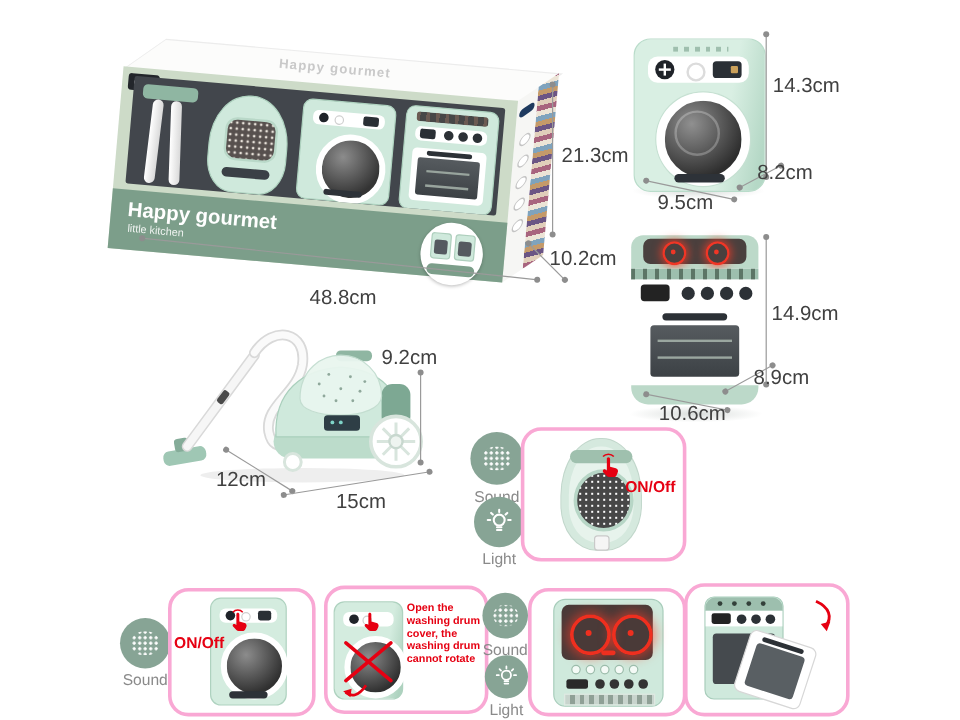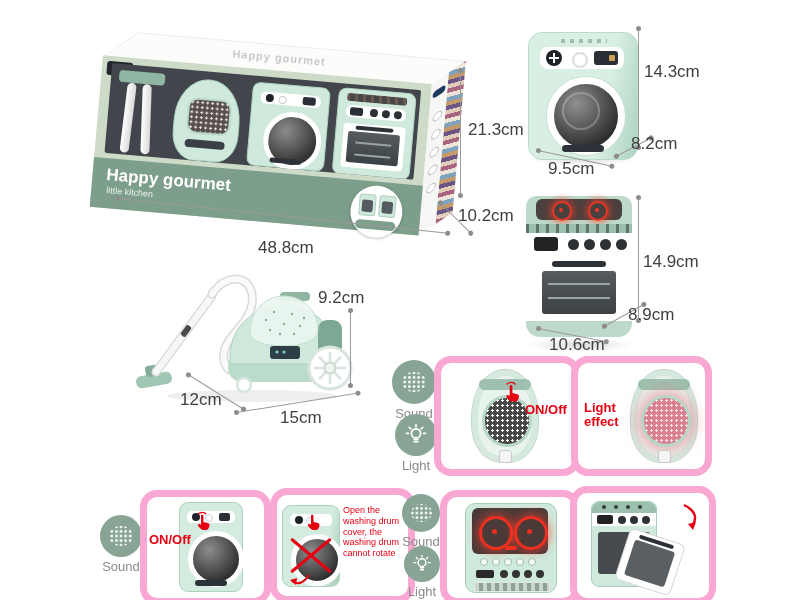--- a/index.html
+++ b/index.html
@@ -104,23 +104,23 @@
   .o-rack{position:absolute;left:6px;right:6px;height:2px;background:#9aa69f;}
   .o-base{position:absolute;left:0;top:125px;width:106px;height:16px;background:#bcd9c9;border-radius:0 0 14px 14px;}
 
   
   .ficon{position:absolute;border-radius:50%;background:#87a495;display:flex;align-items:center;justify-content:center;}
   .sound-dots{width:24px;height:20px;border-radius:50%/55%;
       background-image:radial-gradient(#fff 1.1px,transparent 1.5px);background-size:4.6px 4.6px;background-position:center;}
   .ficon-label{position:absolute;color:#8a8a8a;font-size:13px;text-align:center;}
 
   
-  .panel{position:absolute;background:#fff;border:7px solid #f9a8d4;border-radius:17px;overflow:hidden;}
+  .panel{position:absolute;background:#fff;border:3px solid #f9a8d4;border-radius:17px;overflow:hidden;}
   .red-label{position:absolute;color:#e60012;font-weight:bold;font-size:13px;line-height:1.05;}
-  .warn-text{position:absolute;color:#e60012;font-weight:400;font-size:9px;line-height:1.2;}
+  .warn-text{position:absolute;color:#e60012;font-weight:700;font-size:9px;line-height:1.2;}
 
   .vtop{position:absolute;width:66px;height:92px;background:#e7f3ec;border:1px solid #c2d8cc;
       border-radius:33px 33px 30px 30px/48px 48px 38px 38px;box-shadow:inset 0 0 0 6px #d5e9de;}
   .vtop-band{position:absolute;left:7px;top:9px;right:7px;height:11px;background:#9fc0ae;border-radius:6px;}
   .vtop-drum{position:absolute;left:10px;top:25px;width:44px;height:46px;border-radius:50%;border:3px solid #b7d6c6;
       background-color:#474747;background-image:radial-gradient(#fff 1px,transparent 1.3px);background-size:5px 5px;}
   .glow .vtop-drum{background-color:#d9808f;background-image:radial-gradient(#ffe3e8 1px,transparent 1.3px);
       box-shadow:0 0 14px 4px rgba(240,110,130,.55);}
   .vtop-stub{position:absolute;left:27px;bottom:-1px;width:11px;height:11px;background:#f5f5f5;border:1px solid #c9c9c9;border-radius:3px;}
 
@@ -353,28 +353,20 @@
       <div class="vtop-drum"></div>
       <div class="vtop-stub"></div>
     </div>
     <svg class="abs" style="left:60px;top:18px;" width="24" height="24" viewBox="0 0 24 24">
       <path fill="#e60012" d="M10 4c.8 0 1.4.6 1.4 1.4V12l4.8 1.2c1 .3 1.8 1.2 1.8 2.3 0 .4-.1.8-.2 1.1l-1 2.4c-.4 1-1.4 1.6-2.4 1.6h-3.6c-.8 0-1.6-.3-2.1-.9l-3-3.2c-.5-.6-.5-1.5.1-2 .5-.5 1.3-.5 1.9-.1l1 .7V5.4C8.6 4.6 9.2 4 10 4z"></path>
       <path stroke="#e60012" fill="none" stroke-width="1.3" d="M5.5 3.5a6 6 0 0 1 9 0"></path>
     </svg>
     <div class="red-label" style="left:84px;top:40px;">ON/Off</div>
   </div>
 
-  <div class="panel" style="left:571px;top:356px;width:127px;height:106px;">
-    <div class="vtop glow" style="left:52px;top:6px;">
-      <div class="vtop-band"></div>
-      <div class="vtop-drum"></div>
-      <div class="vtop-stub"></div>
-    </div>
-    <div class="red-label" style="left:6px;top:38px;width:46px;">Light effect</div>
-  </div>
 
   <div class="ficon" style="left:100px;top:515px;width:42px;height:42px;">
       <div class="sound-dots"></div>
     </div>
   <div class="ficon-label" style="left:92px;top:559px;width:58px;">Sound</div>
 
   <div class="panel" style="left:140px;top:490px;width:117px;height:101px;">
     <div class="mini-washer" style="left:32px;top:5px;">
       <div class="mw-strip">
         <div class="mini-knob"></div>

